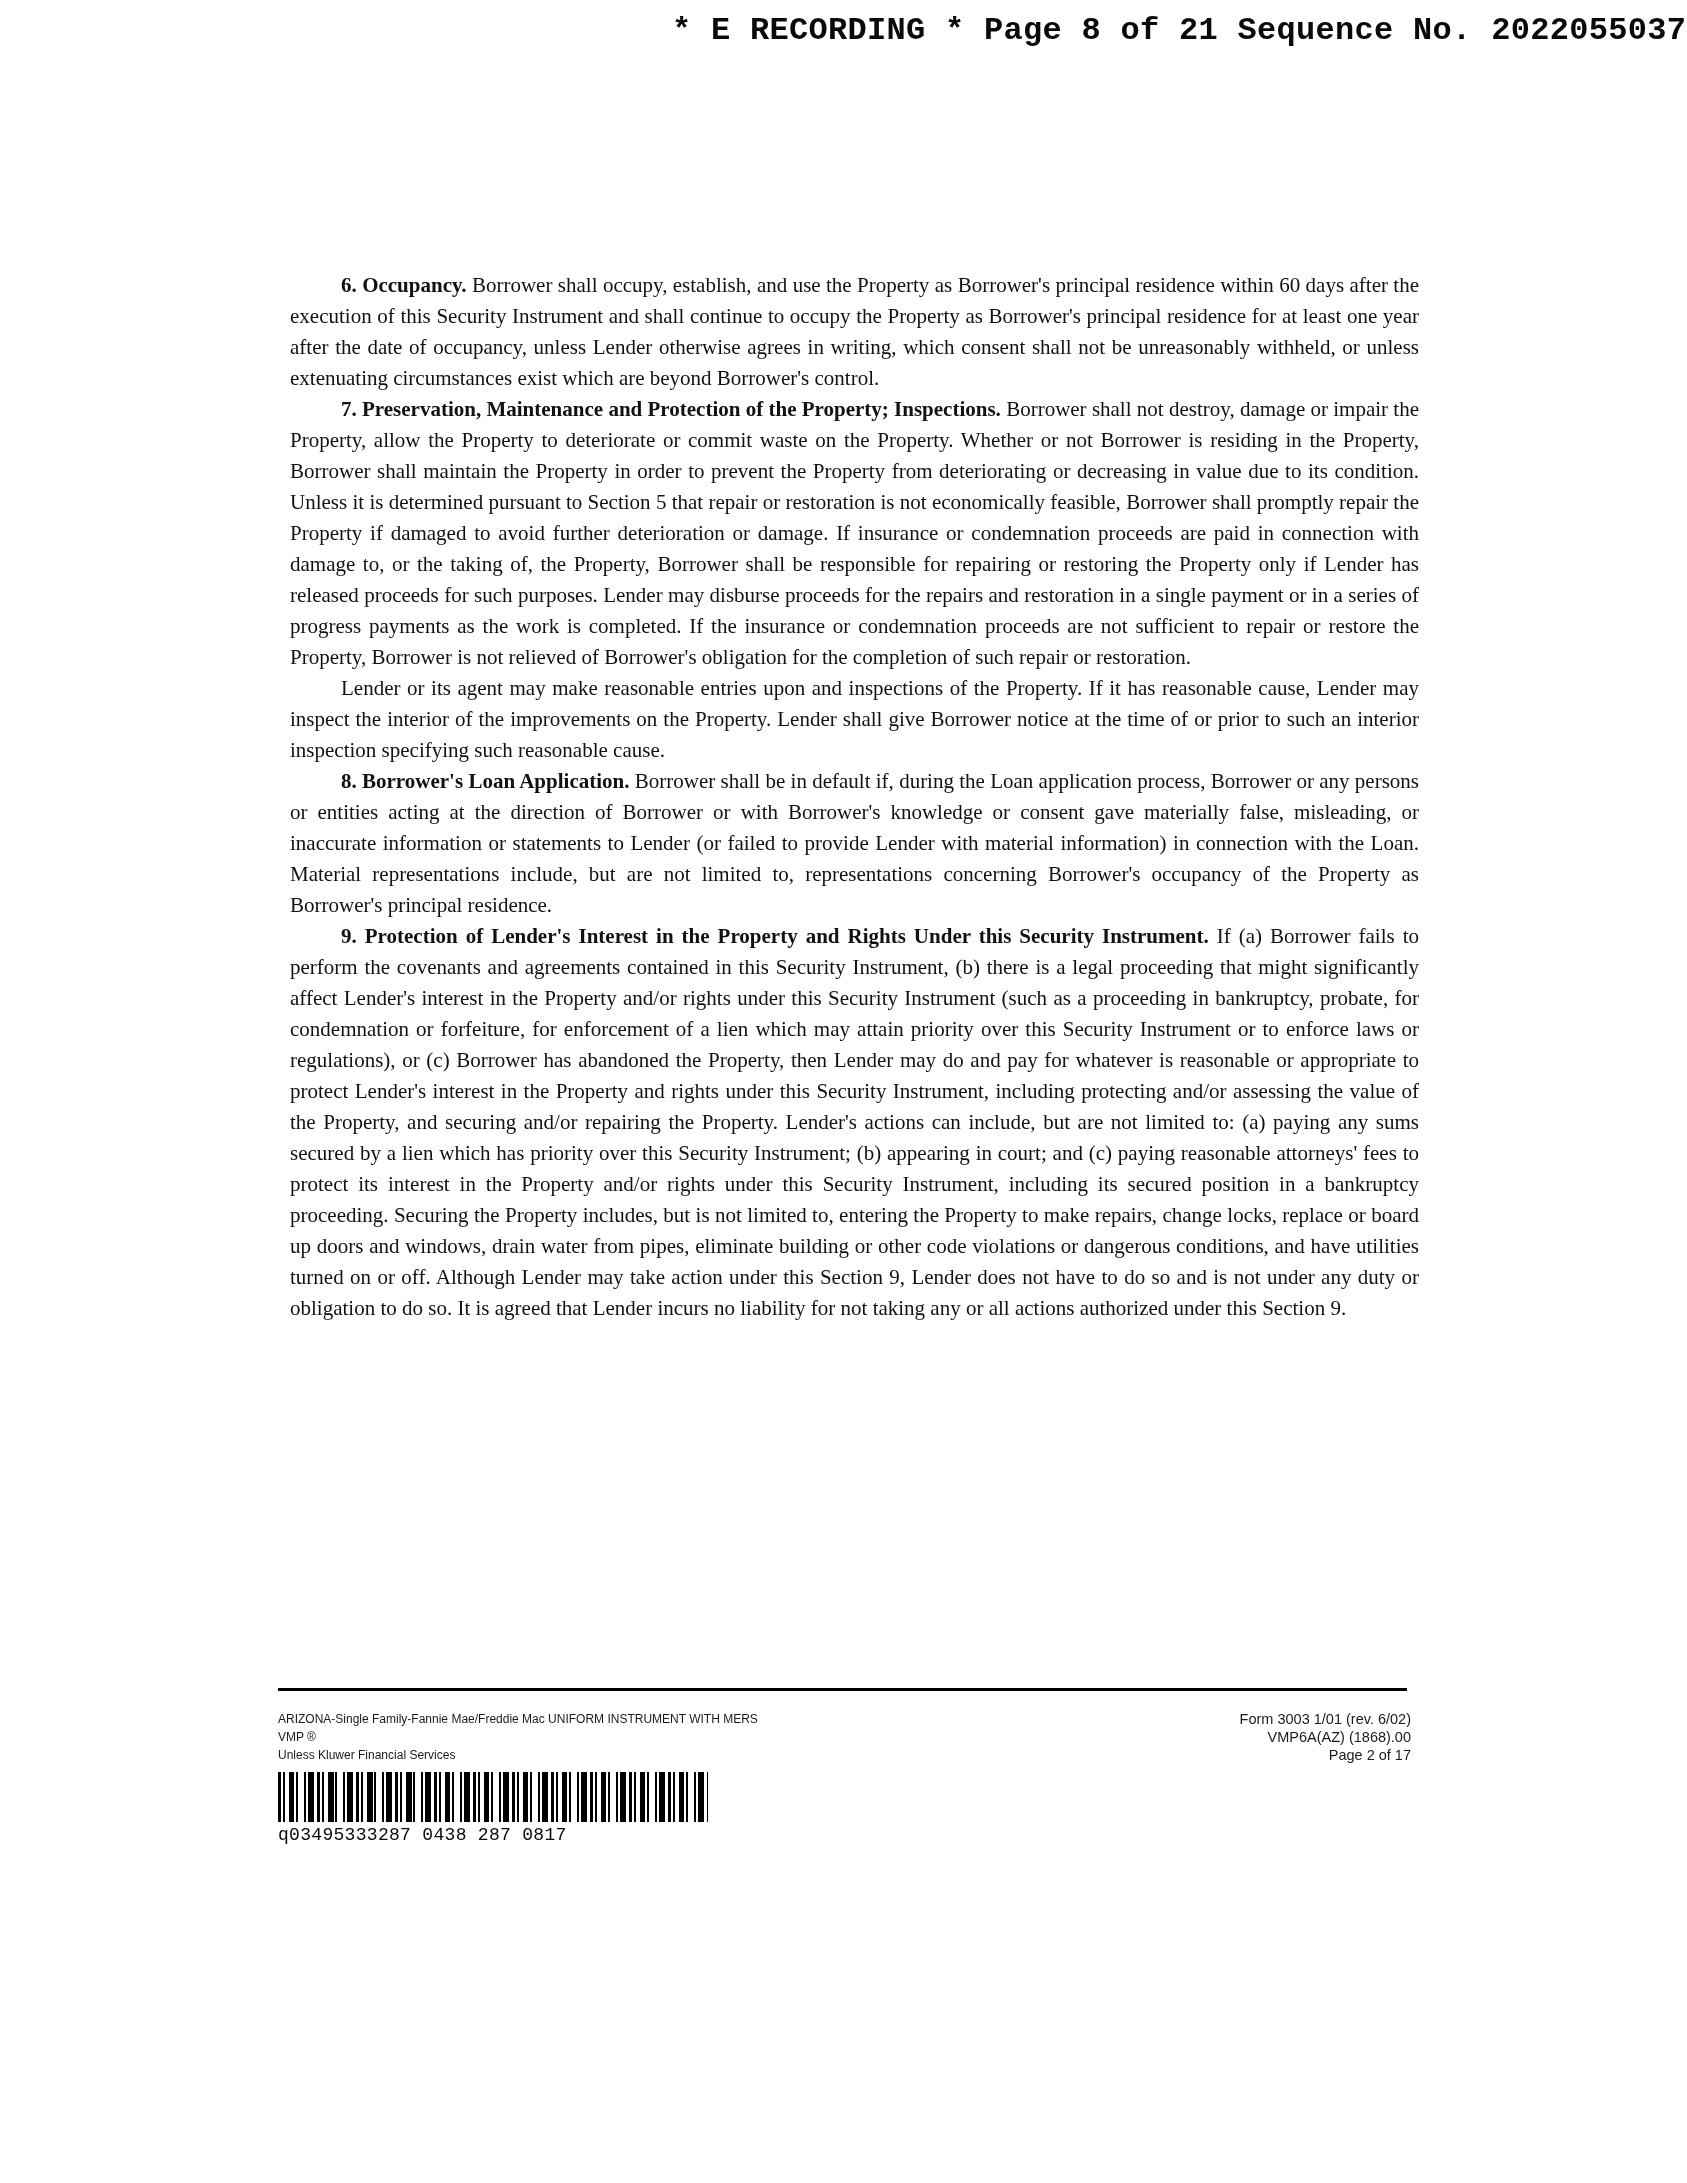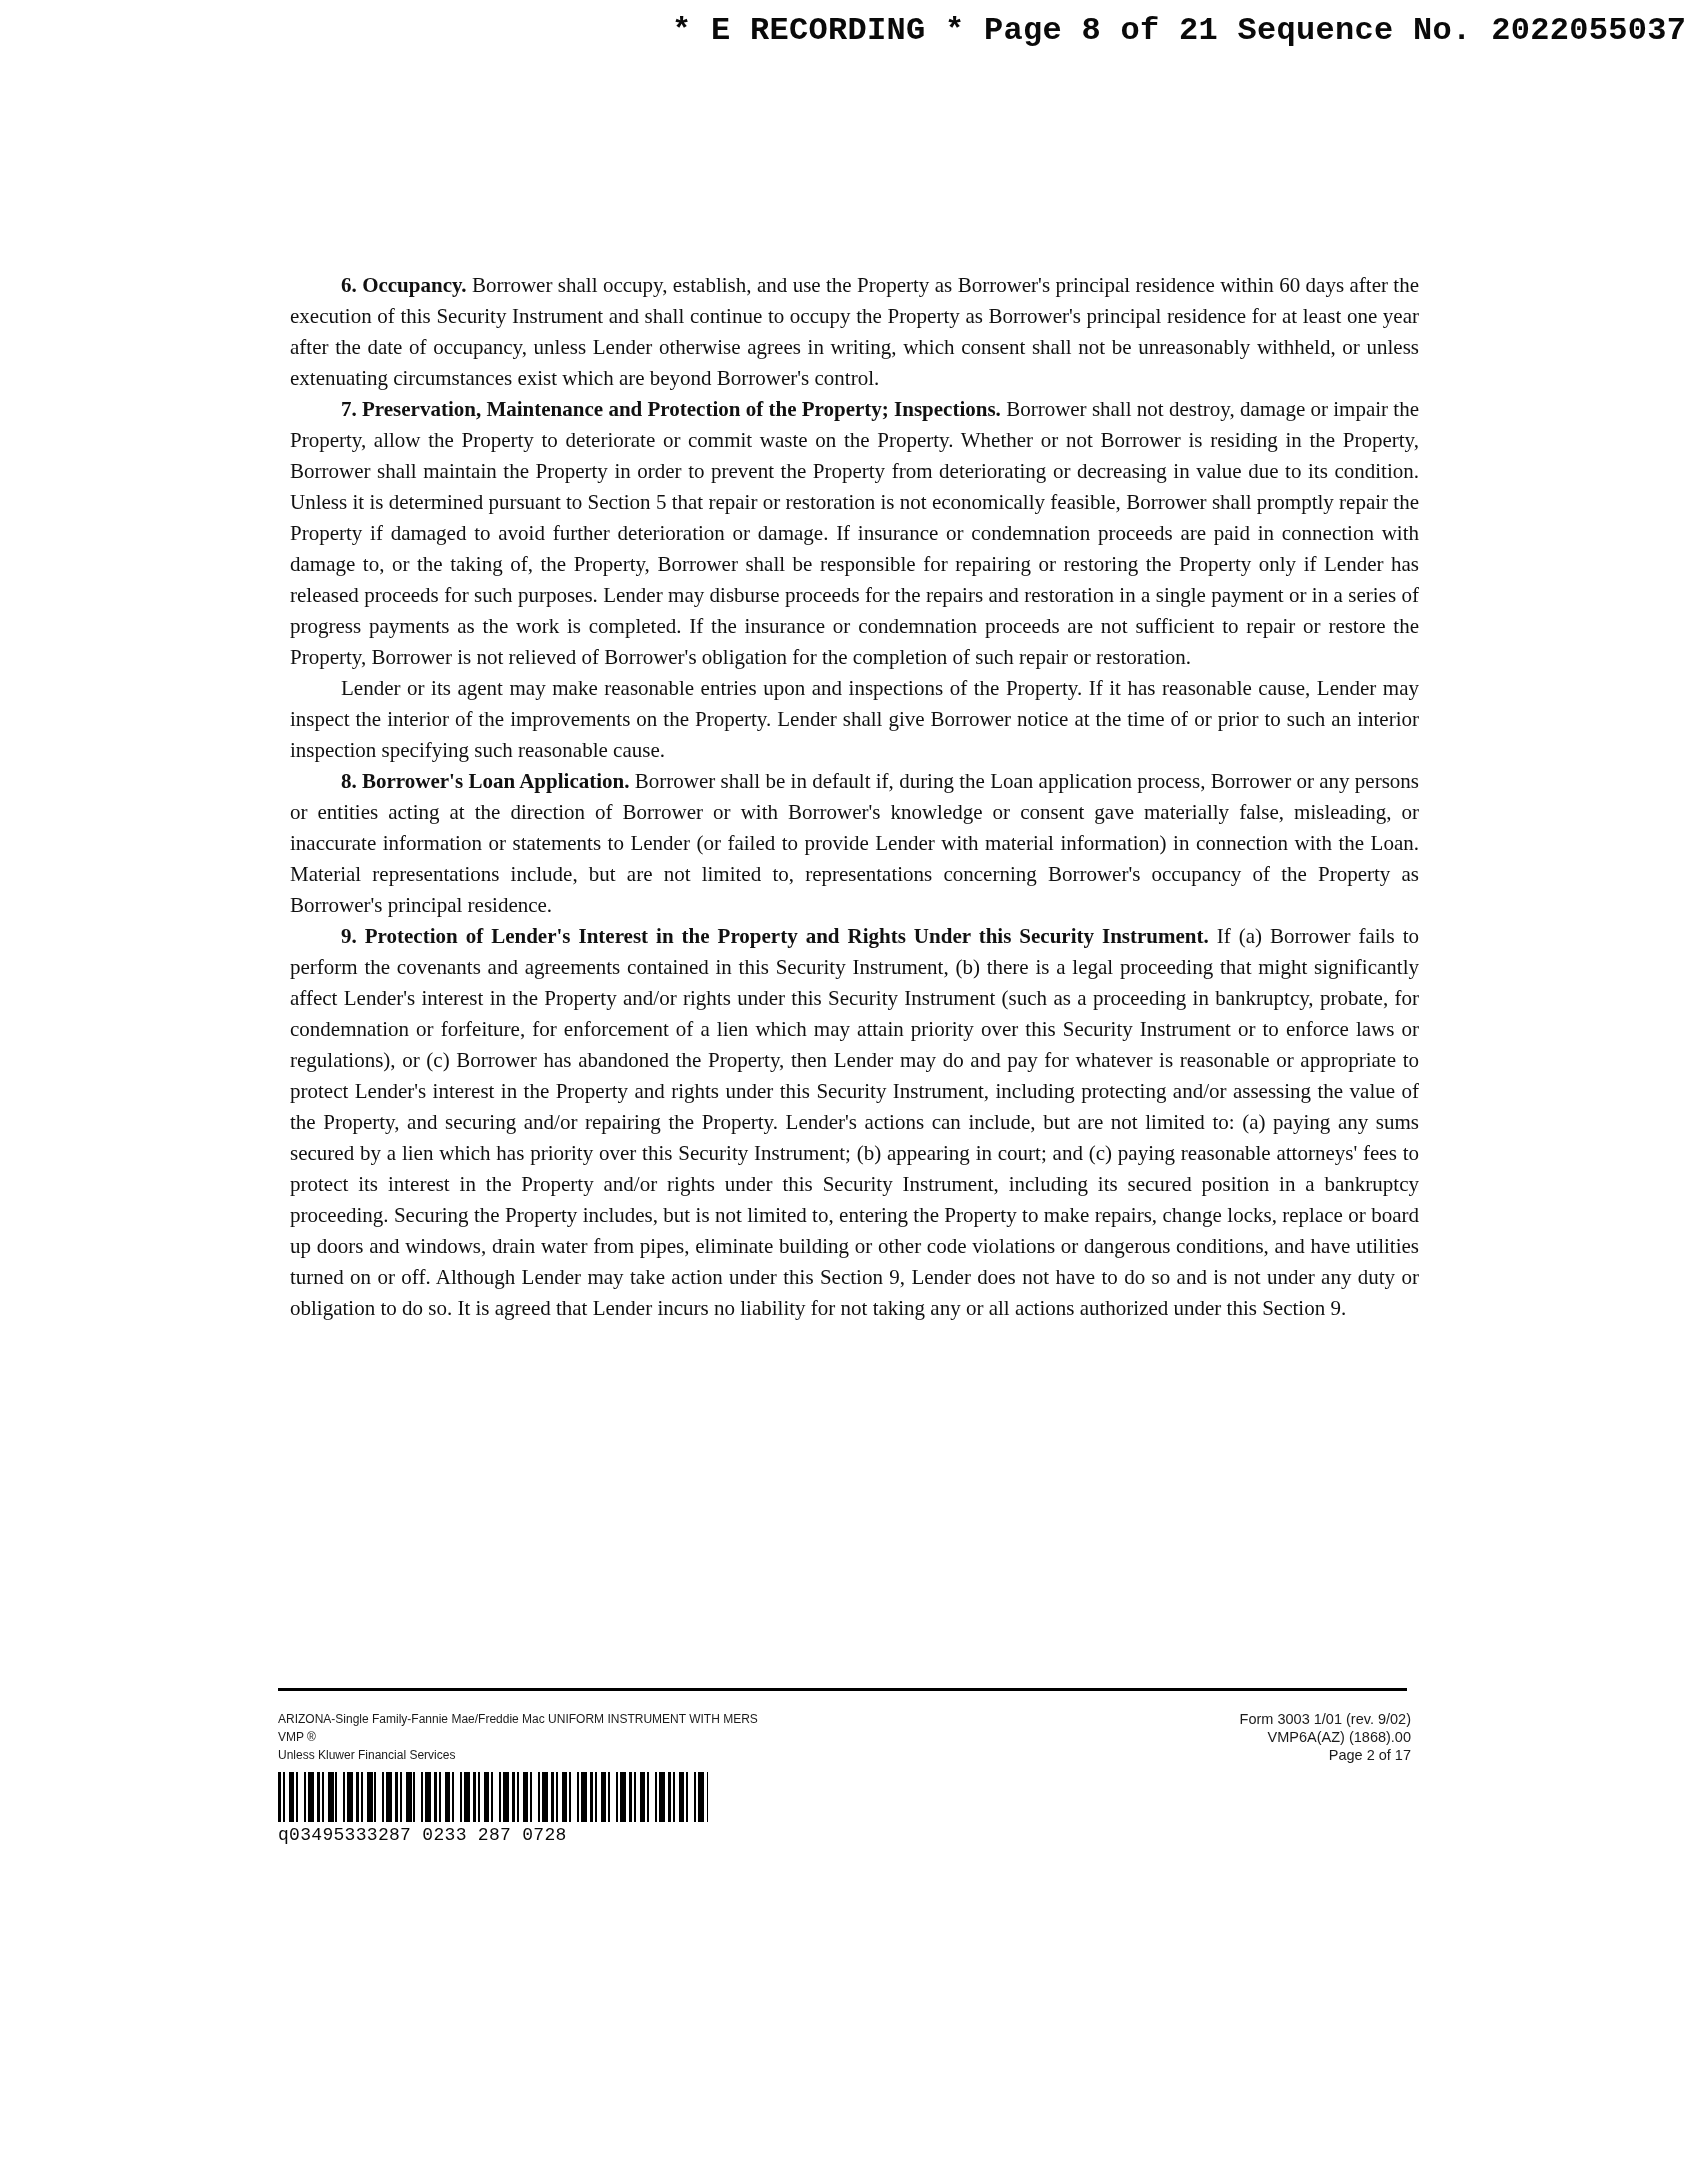--- a/index.html
+++ b/index.html
@@ -122,22 +122,22 @@
 
   <div class="footer-rule"></div>
 
   <div class="footer-left">
     <div>ARIZONA-Single Family-Fannie Mae/Freddie Mac UNIFORM INSTRUMENT WITH MERS</div>
     <div>VMP ®</div>
     <div>Unless Kluwer Financial Services</div>
   </div>
 
   <div class="footer-right">
-    <div>Form 3003 1/01 (rev. 9/02)</div>
+    <div>Form 3003 1/01 (rev. 6/02)</div>
     <div>VMP6A(AZ) (1868).00</div>
     <div>Page 2 of 17</div>
   </div>
 
   <div class="barcode"></div>
-  <div class="barcode-text">q03495333287 0233 287 0728</div>
+  <div class="barcode-text">q03495333287 0438 287 0817</div>
 
 </div>
 
 
 </body></html>

